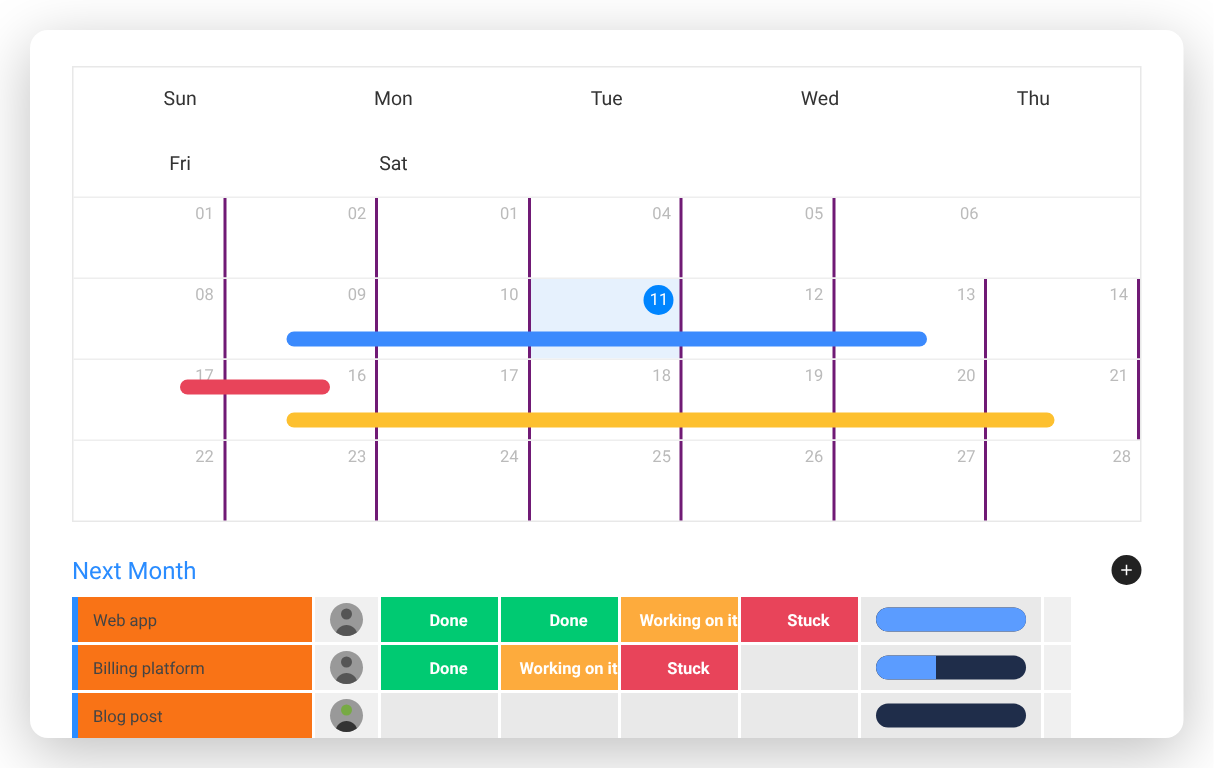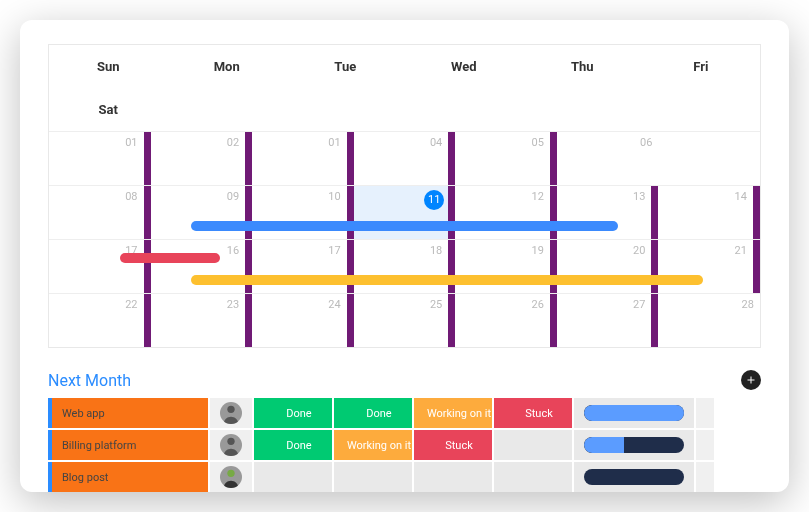--- a/index.html
+++ b/index.html
@@ -3,26 +3,26 @@
 <meta charset="utf-8">
 <style>
 * { box-sizing: border-box; margin: 0; padding: 0; }
 body { font-family: -apple-system, BlinkMacSystemFont, "Segoe UI", Roboto, sans-serif; background: #fff; }
 .card {
   width: 769px; height: 472px; margin: 20px; background: #fff;
   border-radius: 12px; box-shadow: 0 10px 40px rgba(0,0,0,0.25);
   padding: 24px 28px 20px 28px;
 }
 .calendar { border: 1px solid #e8e8e8; }
-.week-header { display: grid; grid-template-columns: repeat(6, 1fr); font-weight: bold; }
+.week-header { display: grid; grid-template-columns: repeat(5, 1fr); }
 .week-header div {
   text-align: center; font-size: 13px; color: #333; padding: 14px 0;
 }
 .week-row { display: grid; grid-template-columns: repeat(7, 1fr); position: relative; height: 54px; border-top: 1px solid #eee; }
-.day-cell { border-right: 7px solid #701a75; position: relative; }
+.day-cell { border-right: 2px solid #701a75; position: relative; }
 .day-cell:last-child { border-right: none; }
 .day-num { position: absolute; top: 4px; right: 6px; font-size: 11px; color: #bbb; }
 .highlight { background: #e6f1fd; }
 .current-badge {
   display: inline-block; width: 20px; height: 20px; border-radius: 50%;
   background: #0085ff; color: #fff; font-size: 11px; line-height: 20px;
   text-align: center; position: absolute; top: 4px; right: 4px;
 }
 .bar {
   position: absolute; height: 10px; border-radius: 6px; bottom: 8px; z-index: 2;
@@ -39,21 +39,21 @@
   font-size: 16px; cursor: pointer;
 }
 
 .table { width: 100%; border-collapse: collapse; }
 .row { display: grid; grid-template-columns: 160px 42px 78px 78px 78px 78px 120px 18px; gap: 2px; margin-bottom: 2px; }
 .row > div { height: 30px; display: flex; align-items: center; justify-content: center; font-size: 11px; background: #e9e9e9; }
 .row .name-cell { justify-content: flex-start; padding-left: 10px; border-left: 4px solid #2a8cff; background: #f97316; color: #444; }
 .row .avatar-cell { background: #f0f0f0; }
 .avatar { width: 22px; height: 22px; border-radius: 50%; background: #999; overflow: hidden; display: flex; align-items: flex-end; justify-content: center; }
 .avatar svg { width: 100%; height: 100%; }
-.status { color: #fff; font-weight: 400; padding-left: 12px; }
+.status { color: #fff; font-weight: 700; padding-left: 12px; }
 .done { background: #00ca72 !important; }
 .working { background: #fdab3d !important; }
 .stuck { background: #e8445a !important; }
 .progress-cell { background: #f0f0f0; }
 .progress { width: 100px; height: 16px; border-radius: 10px; background: #1f2d4a; overflow: hidden; position: relative; }
 .progress-fill { height: 100%; background: #5b9cff; border-radius: 10px 0 0 10px; }
 .row .end-cell { background: #f0f0f0; }
 </style>
 </head>
 <body>

